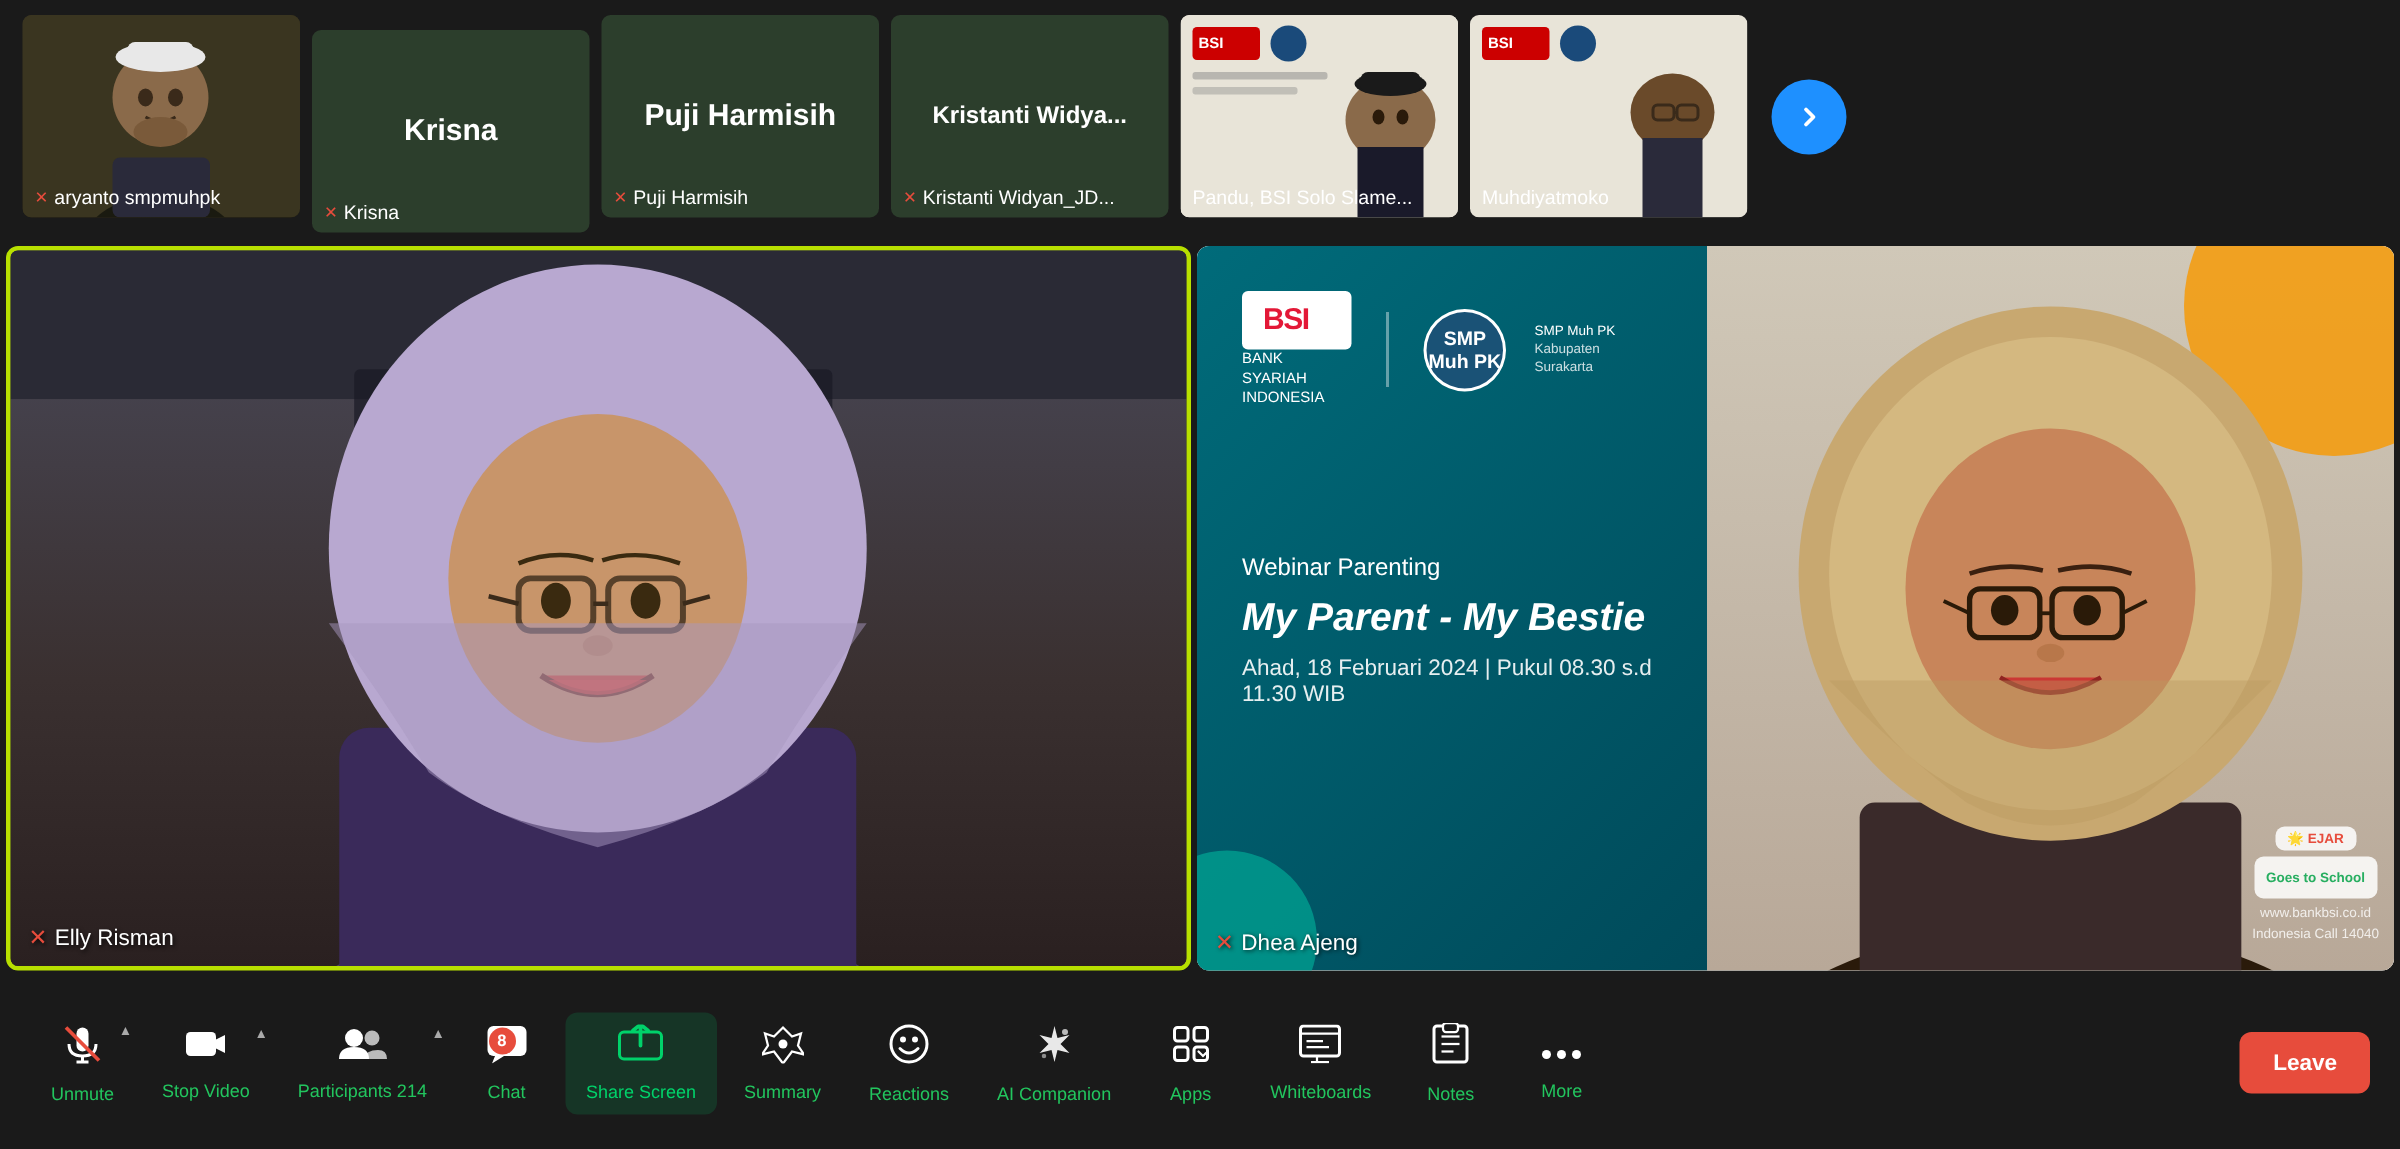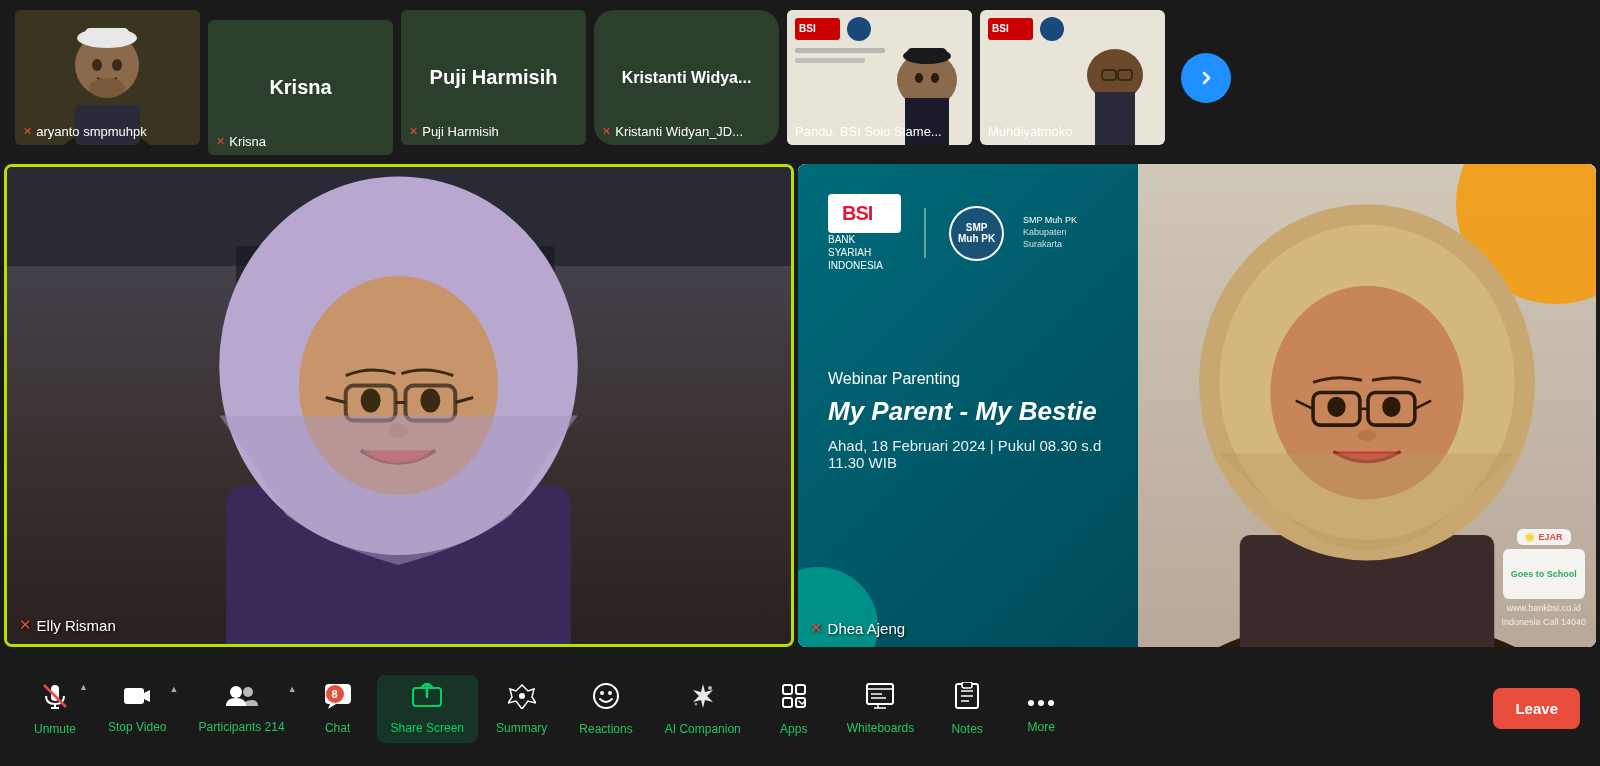--- a/index.html
+++ b/index.html
@@ -312,21 +312,21 @@
     }
 
     .toolbar-spacer {
       flex: 1;
     }
 
     
     .bg-dark1 { background: linear-gradient(160deg, #3a3520 0%, #2a2510 100%); }
     .bg-dark2 { background: linear-gradient(160deg, #2a2a3a 0%, #1a1a2a 100%); margin-top: 19px; }
     .bg-gray1 { background: linear-gradient(160deg, #3a3a3a 0%, #252525 100%); }
-    .bg-teal  { background: linear-gradient(160deg, #0a3a3a 0%, #052525 100%); border-radius: 20px; }
+    .bg-teal  { background: linear-gradient(160deg, #0a3a3a 0%, #052525 100%); }
 
     .pname-big {
       font-size: 20px;
       font-weight: 700;
       color: #fff;
       text-align: center;
     }
   </style>
 </head>
 <body>
@@ -493,40 +493,40 @@
     <div class="right-video-bg">
 
       <div class="presentation-panel">
         <div class="bsi-logo-area">
           <div>
             <div class="bsi-logo">BSI</div>
             <div class="bsi-subtitle">BANK SYARIAH<br>INDONESIA</div>
           </div>
           <div style="width:2px;height:50px;background:rgba(255,255,255,0.4);margin:0 8px"></div>
           <div class="school-logo">
-            <div style="text-align:center;font-size:10px;color:#fff">SMP<br>Muh PK</div>
+            <div style="text-align:center;font-size:13px;color:#fff">SMP<br>Muh PK</div>
           </div>
           <div style="color:#fff;font-size:9px;line-height:1.3;margin-left:4px">SMP Muh PK<br><span style="opacity:0.8">Kabupaten Surakarta</span></div>
         </div>
         <div class="webinar-title-area">
           <div class="webinar-label">Webinar Parenting</div>
           <div class="webinar-main-title">My Parent - My Bestie</div>
           <div class="webinar-date">Ahad, 18 Februari 2024 | Pukul 08.30 s.d 11.30 WIB</div>
         </div>
 
         <div style="position:absolute;bottom:-40px;left:-40px;width:120px;height:120px;background:#00a896;border-radius:50%;opacity:0.7"></div>
       </div>
 
       <div class="right-face-area">
 
         <div class="orange-circle"></div>
 
         <div style="position:absolute;bottom:20px;right:10px;display:flex;flex-direction:column;align-items:center;gap:4px">
           <div style="background:rgba(255,255,255,0.85);border-radius:6px;padding:3px 8px;font-size:9px;font-weight:700;color:#e74c3c">🌟 EJAR</div>
-          <div style="background:rgba(255,255,255,0.85);border-radius:6px;padding:20px 8px;font-size:9px;font-weight:700;color:#27ae60">Goes to School</div>
+          <div style="background:rgba(255,255,255,0.85);border-radius:6px;padding:9px 8px;font-size:9px;font-weight:700;color:#27ae60">Goes to School</div>
           <div style="color:#fff;font-size:9px;opacity:0.8;text-align:right">www.bankbsi.co.id</div>
           <div style="color:#fff;font-size:9px;opacity:0.8">Indonesia Call 14040</div>
         </div>
 
         <svg width="100%" height="100%" viewBox="0 0 450 470" preserveAspectRatio="xMidYMax meet" style="position:absolute;bottom:0">
           <defs>
             <linearGradient id="bgRight" x1="0%" y1="0%" x2="0%" y2="100%">
               <stop offset="0%" style="stop-color:#c8b89a"></stop>
               <stop offset="100%" style="stop-color:#a89878"></stop>
             </linearGradient>

